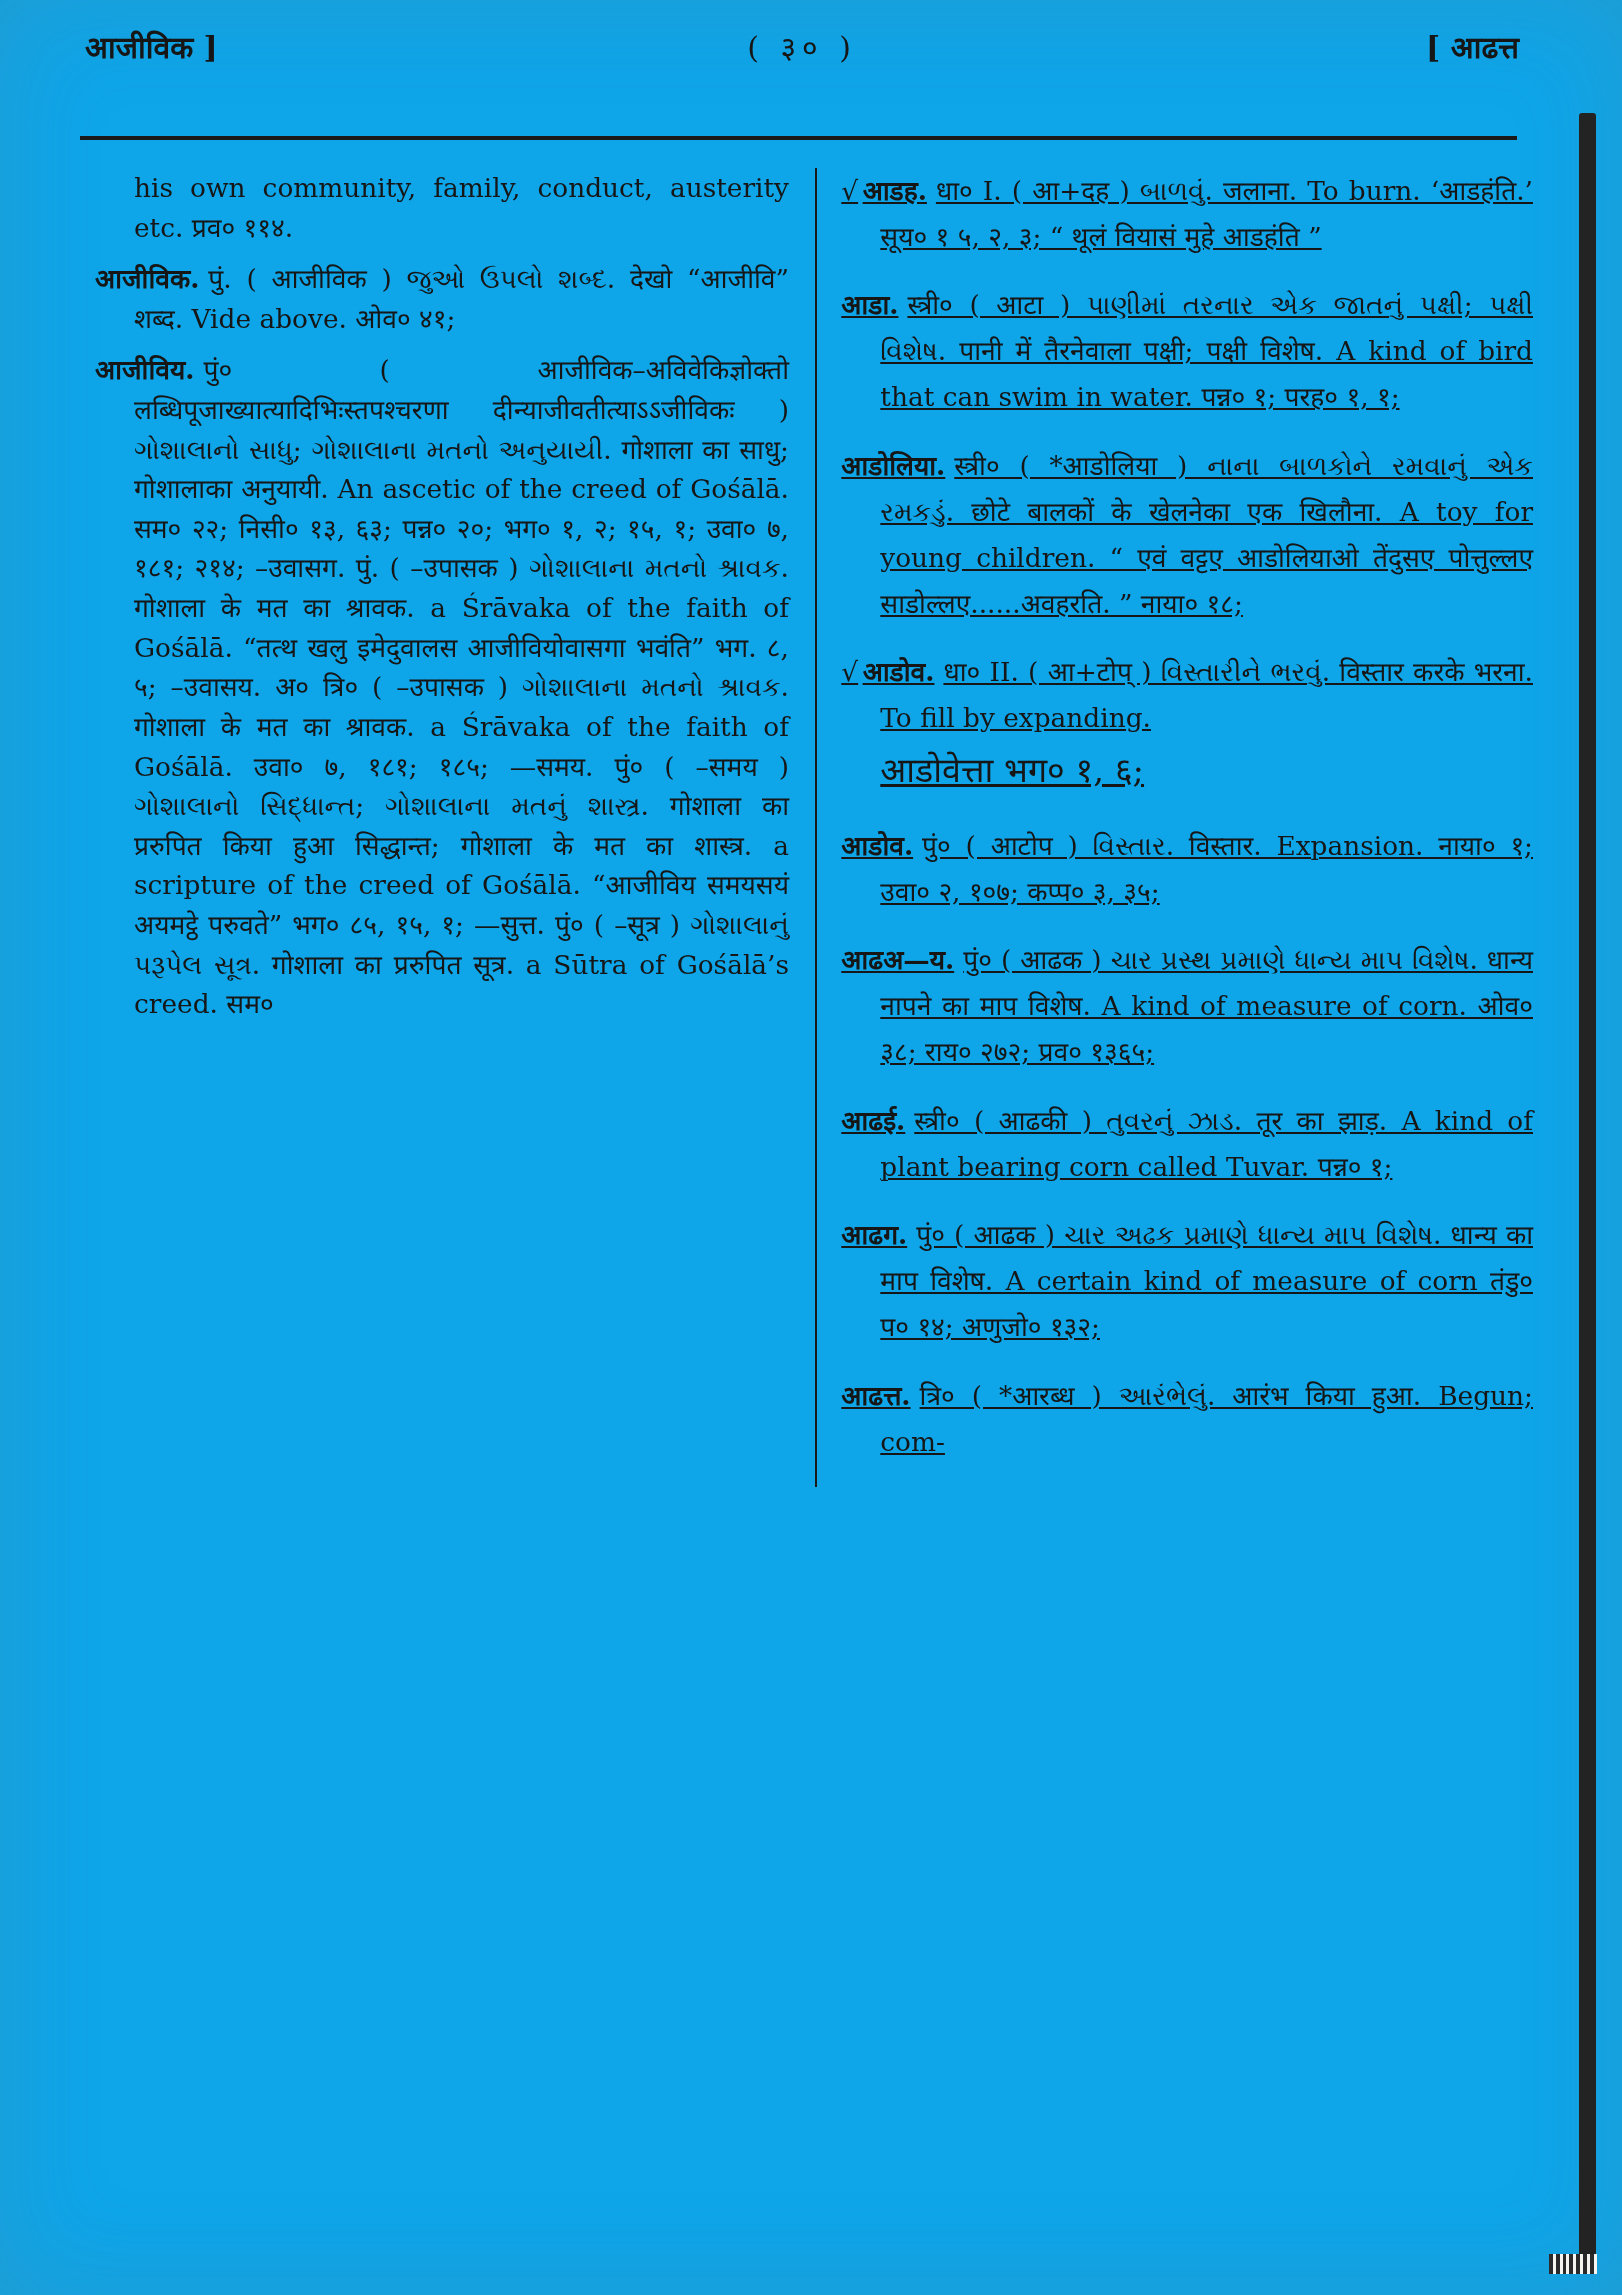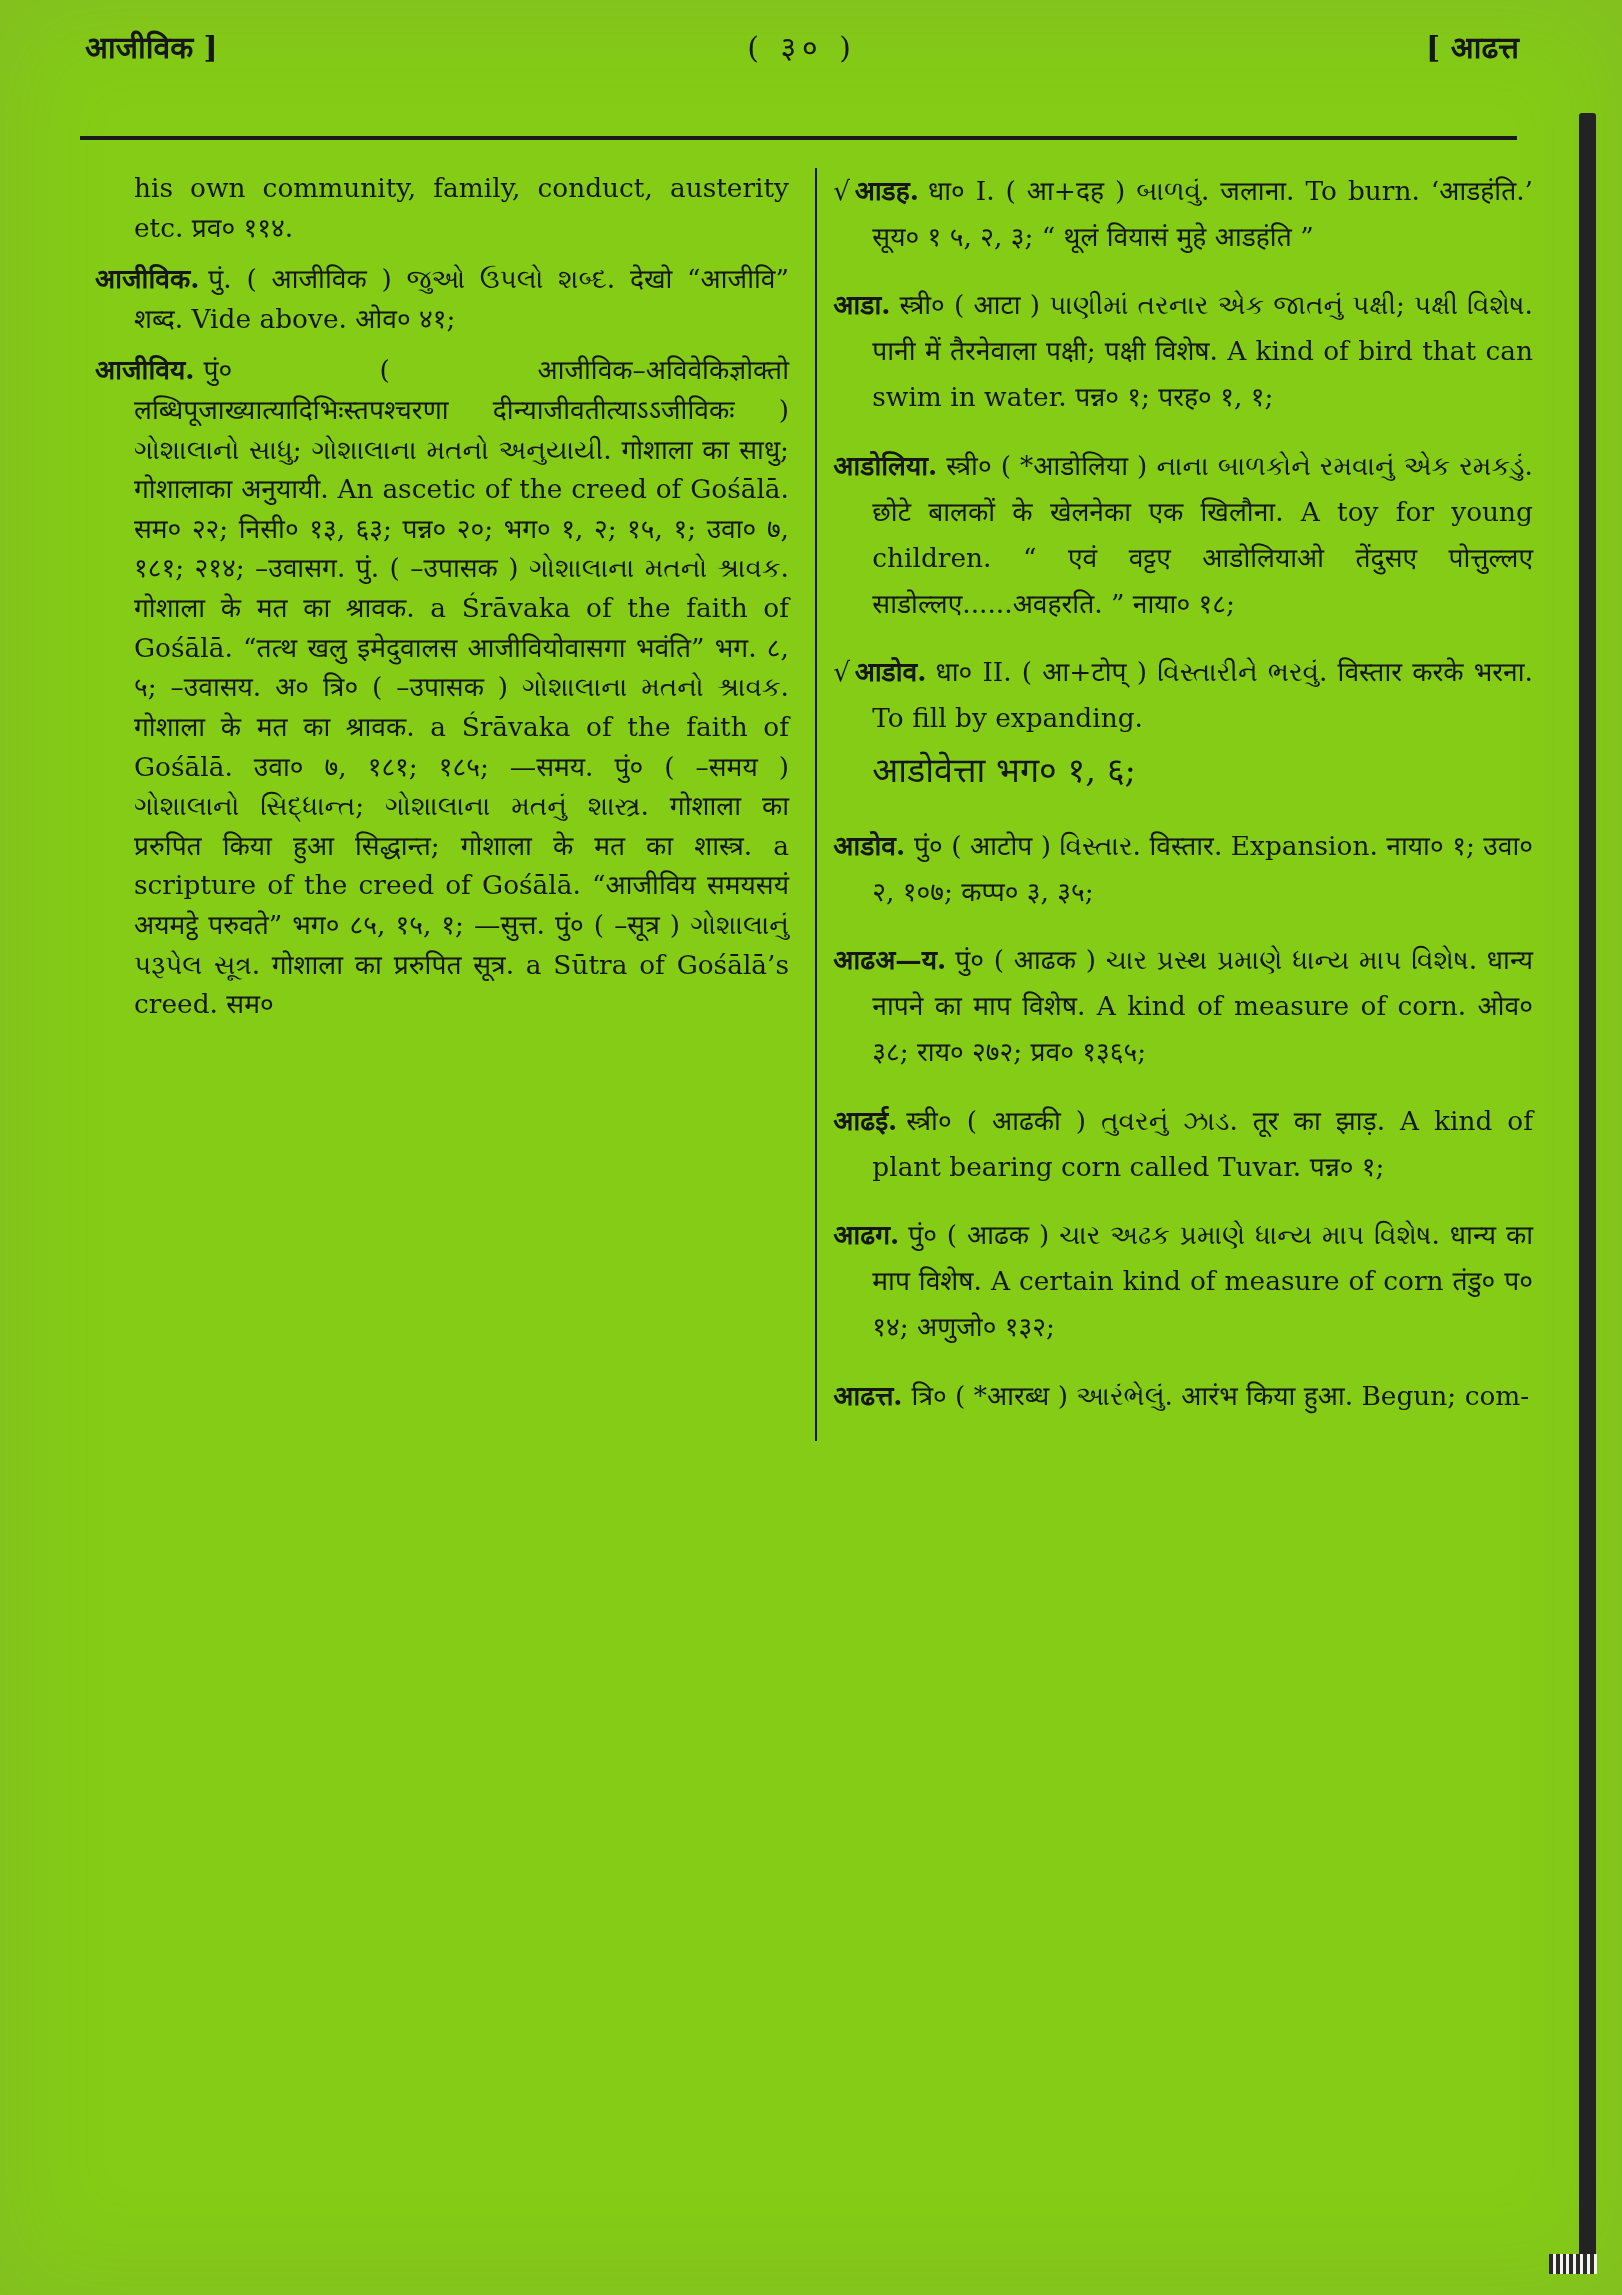--- a/index.html
+++ b/index.html
@@ -4,21 +4,21 @@
 <style>
   html, body { margin: 0; padding: 0; }
   body {
     width: 1623px; height: 2295px;
     background: #dcdad2;
     font-family: "DejaVu Serif", "Liberation Serif", serif;
   }
   .page {
     position: absolute; left: 0; top: 0;
     width: 1623px; height: 2295px;
-    background: #84cc16;
+    background: #0ea5e9;
     color: #161616;
     box-shadow: inset 0 0 106px rgba(120,115,100,0.18);
     overflow: hidden;
   }
   .header {
     position: absolute; top: 26px; left: 85px; width: 1434px;
     display: flex; align-items: baseline;
     font-size: 30px;
   }
   .catch { font-weight: bold; flex: 1; }
@@ -27,21 +27,21 @@
   .rule {
     position: absolute; top: 136px; left: 80px;
     width: 1437px; height: 3.8px; background: #1a1a1a;
   }
   .columns {
     position: absolute; top: 168px; left: 95px; width: 1438px;
     display: flex; align-items: stretch;
   }
   .col-left  { width: 694px; }
   .divider   { width: 2.3px; background: #1a1a1a; margin-left: 26px; }
-  .col-right { flex: 1; padding-left: 16px; }
+  .col-right { flex: 1; padding-left: 24px; text-decoration: underline; }
 
   .entry {
     margin: 0 0 12px 0;
     font-size: 26.4px;
     line-height: 1.5;
     text-align: justify;
     padding-left: 39px;
     text-indent: -39px;
   }
   .col-right .entry {

